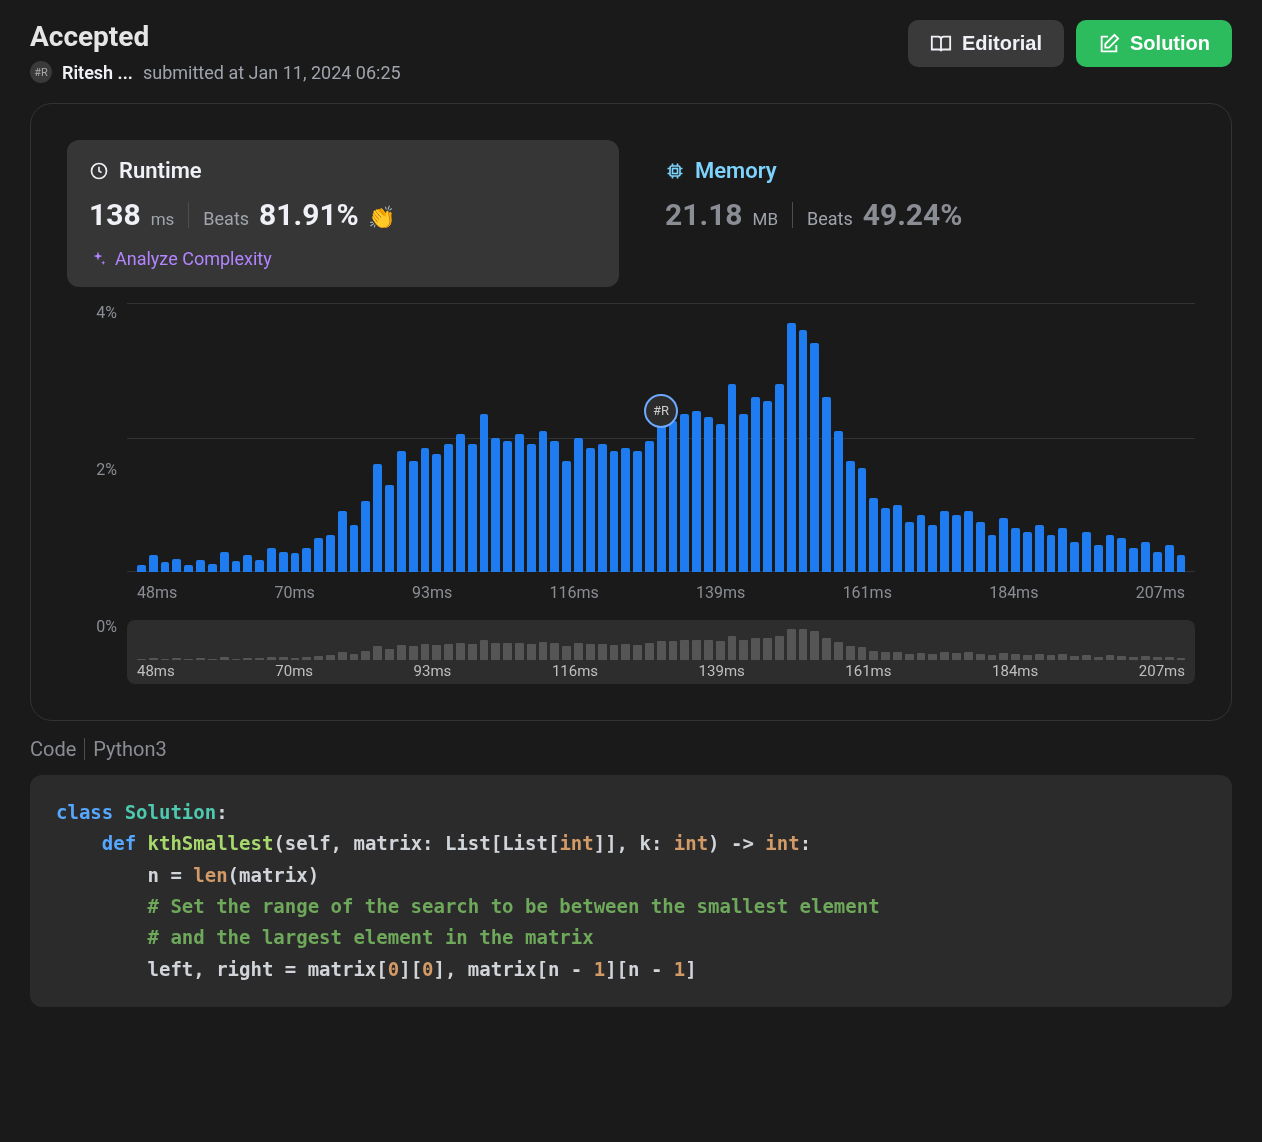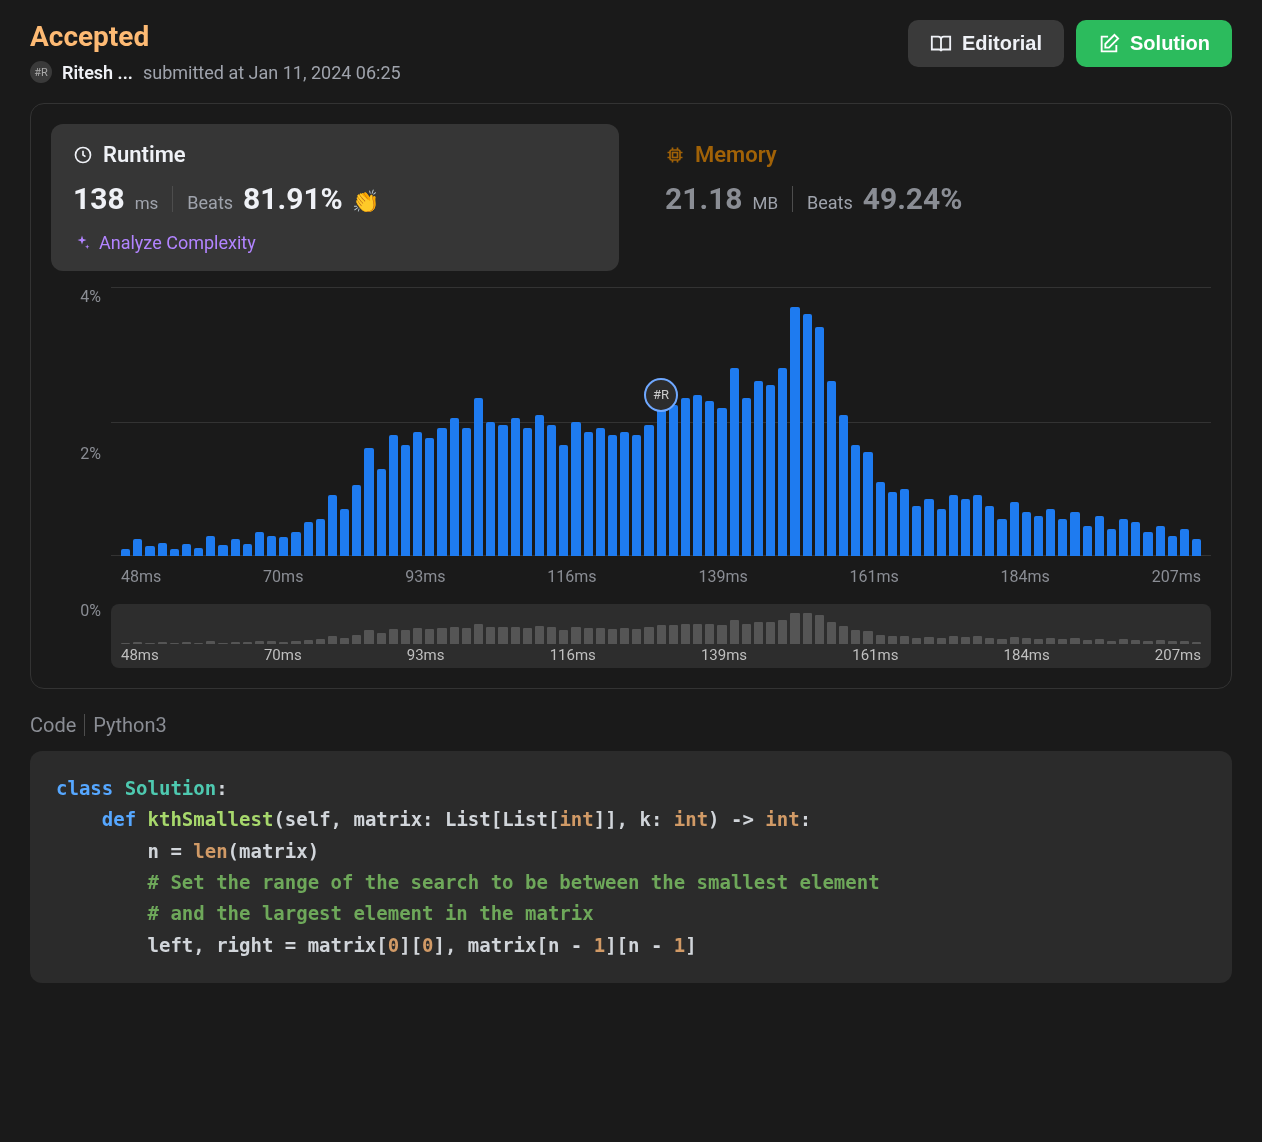--- a/index.html
+++ b/index.html
@@ -11,21 +11,21 @@
     width: 1262px;
   }
   .header {
     display: flex;
     justify-content: space-between;
     align-items: flex-start;
     margin-bottom: 20px;
   }
   .header-left { flex: 1; }
   .status {
-    color: #fdba74;
+    color: #e5e5e5;
     font-size: 28px;
     font-weight: 700;
     margin-bottom: 8px;
   }
   .meta {
     display: flex;
     align-items: center;
     gap: 10px;
     color: #9fa3ac;
     font-size: 18px;
@@ -54,41 +54,41 @@
     cursor: pointer;
     border: none;
   }
   .btn-grey  { background: #3a3a3a; color: #eff1f6; }
   .btn-green { background: #2cbb5d; color: #fff; }
   .btn-orange{ background: #f5a623; color: #fff; }
   .btn svg { width: 22px; height: 22px; }
 
   .panel {
     border: 1px solid #333;
-    border-radius: 14px;
-    padding: 20px;
-    margin-bottom: 24px;
+    border-radius: 22px;
+    padding: 36px;
+    margin-bottom: 16px;
   }
   .stats-row { display: flex; gap: 24px; margin-bottom: 16px; }
   .stat-card {
     flex: 1;
     border-radius: 12px;
     padding: 18px 22px;
   }
   .stat-card.active { background: #363636; }
   .stat-title {
     display: flex;
     align-items: center;
     gap: 10px;
     font-size: 22px;
     font-weight: 600;
     color: #eff1f6;
     margin-bottom: 14px;
   }
-  .stat-card:not(.active) .stat-title { color: #a16207; }
+  .stat-card:not(.active) .stat-title { color: #7dd3fc; }
   .stat-title svg { width: 20px; height: 20px; }
   .stat-values {
     display: flex;
     align-items: baseline;
     gap: 10px;
     font-size: 18px;
   }
   .stat-values .big { font-size: 30px; font-weight: 700; }
   .stat-values .unit { color: #9fa3ac; font-size: 17px; }
   .stat-values .divider {

